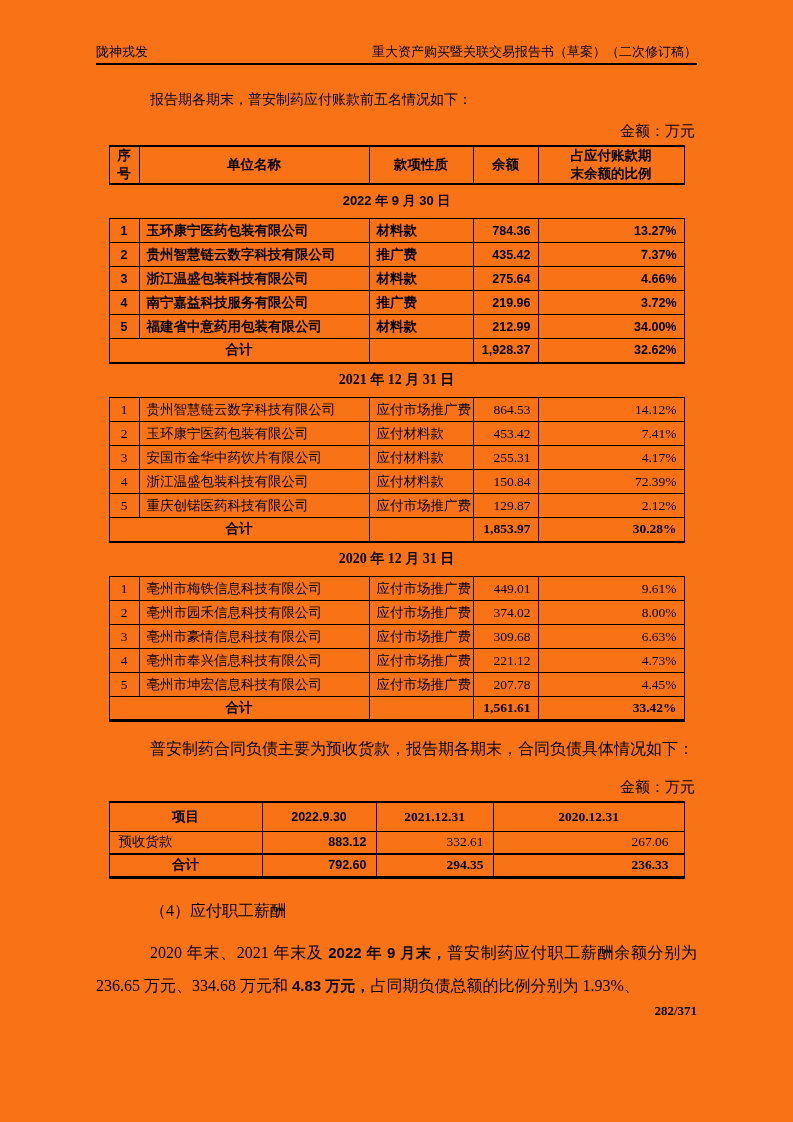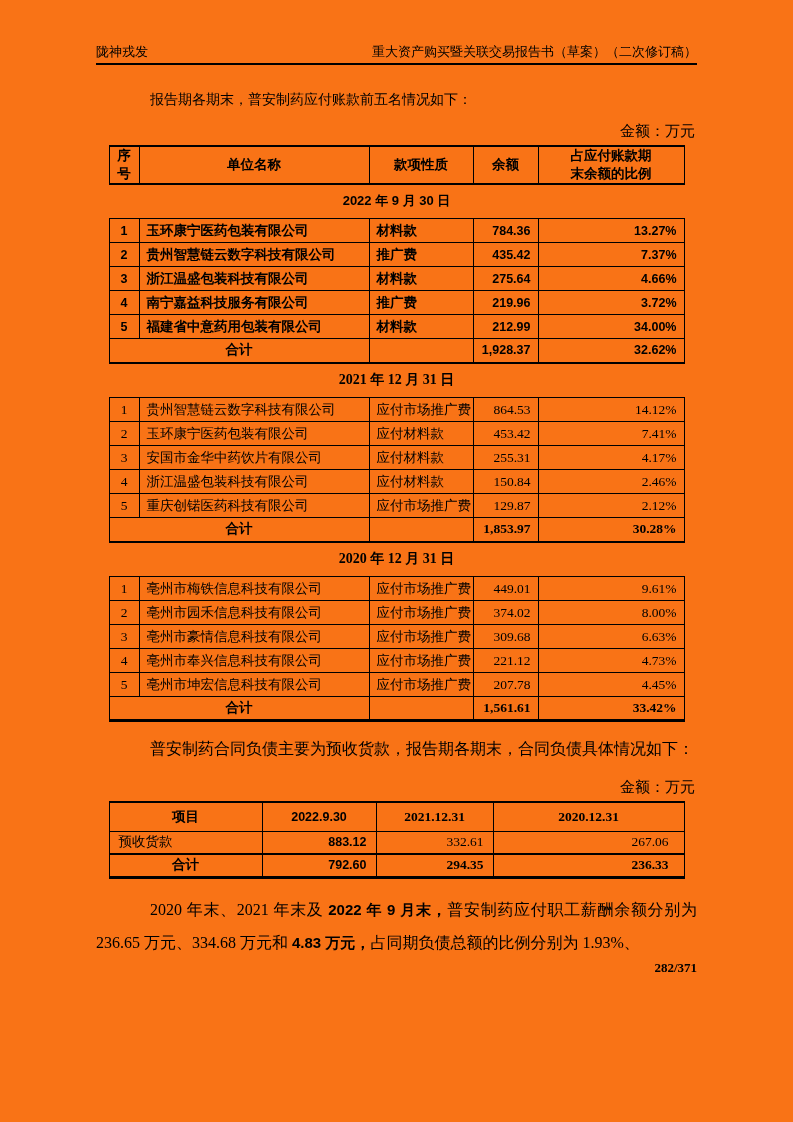--- a/index.html
+++ b/index.html
@@ -150,21 +150,21 @@
       <td class="nm">安国市金华中药饮片有限公司</td>
       <td class="nt">应付材料款</td>
       <td class="am">255.31</td>
       <td class="rt">4.17%</td>
     </tr>
     <tr>
       <td class="no">4</td>
       <td class="nm">浙江温盛包装科技有限公司</td>
       <td class="nt">应付材料款</td>
       <td class="am">150.84</td>
-      <td class="rt">2.46%</td>
+      <td class="rt">72.39%</td>
     </tr>
     <tr>
       <td class="no">5</td>
       <td class="nm">重庆创锘医药科技有限公司</td>
       <td class="nt">应付市场推广费</td>
       <td class="am">129.87</td>
       <td class="rt">2.12%</td>
     </tr>
     <tr class="total">
       <td class="lbl" colspan="2">合计</td>
@@ -245,17 +245,18 @@
     </tr>
     <tr class="total">
       <td class="item">合计</td>
       <td class="val c22">792.60</td>
       <td class="val">294.35</td>
       <td class="val val4">236.33</td>
     </tr>
   </tbody>
     </table>
 
+  <div class="subhead" style="margin-top:22px;">（4）应付职工薪酬</div>
   <p class="para" style="margin-top:14px;"><span>2020 年末、2021 年末及 </span><span class="bh">2022 年 9 月末，</span><span>普安制药应付职工薪酬余额分别为 236.65 万元、334.68 万元和 </span><span class="bh">4.83 万元，</span><span>占同期负债总额的比例分别为 1.93%、</span></p>
 
   <div class="pageno">282/371</div>
 
 </div>
 
 </body></html>

